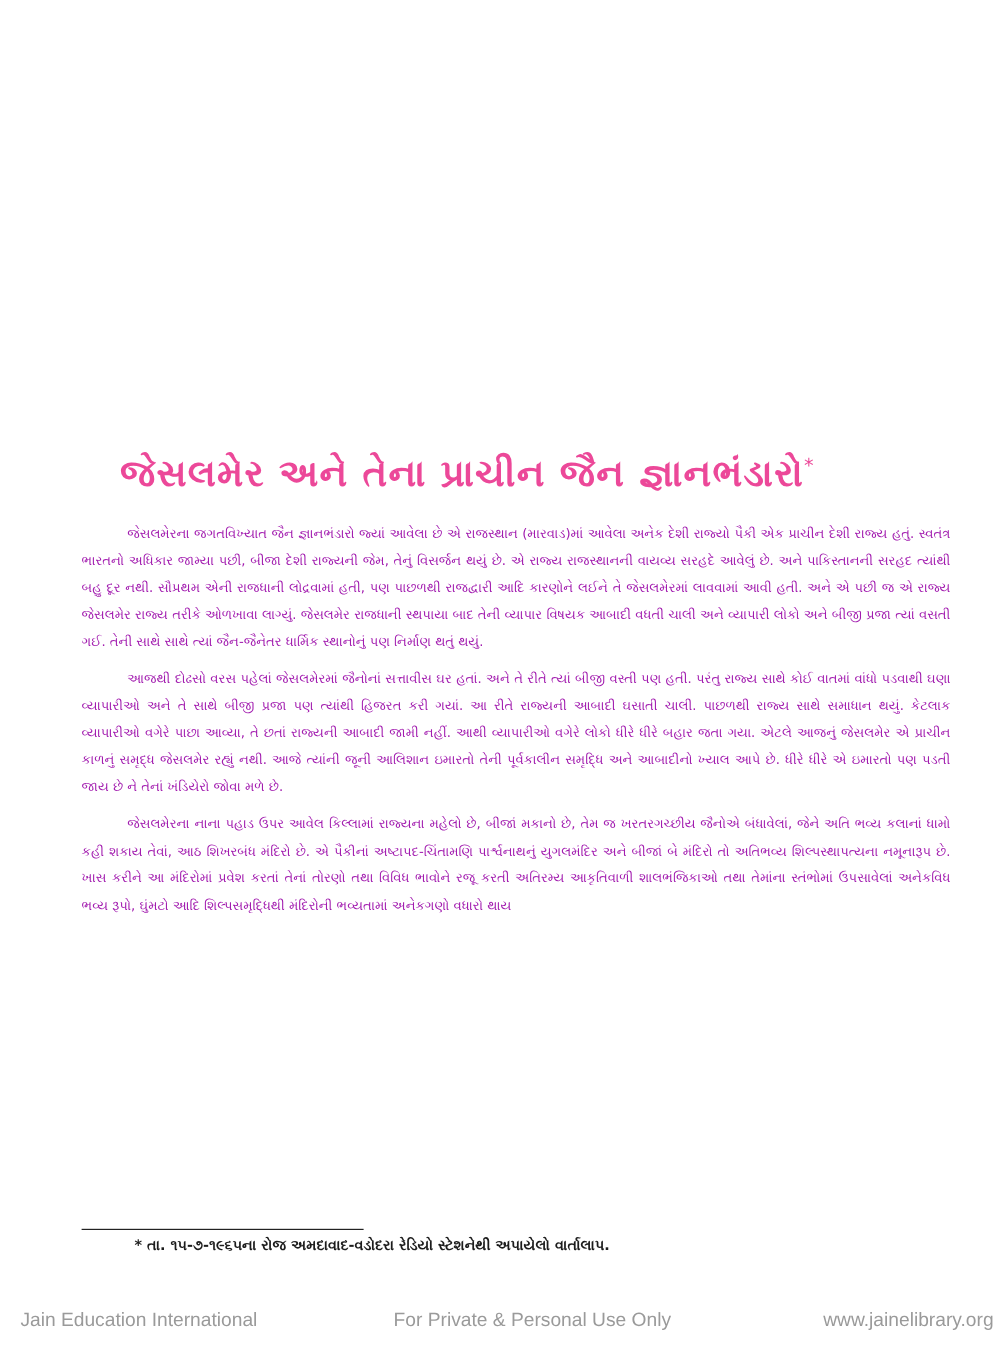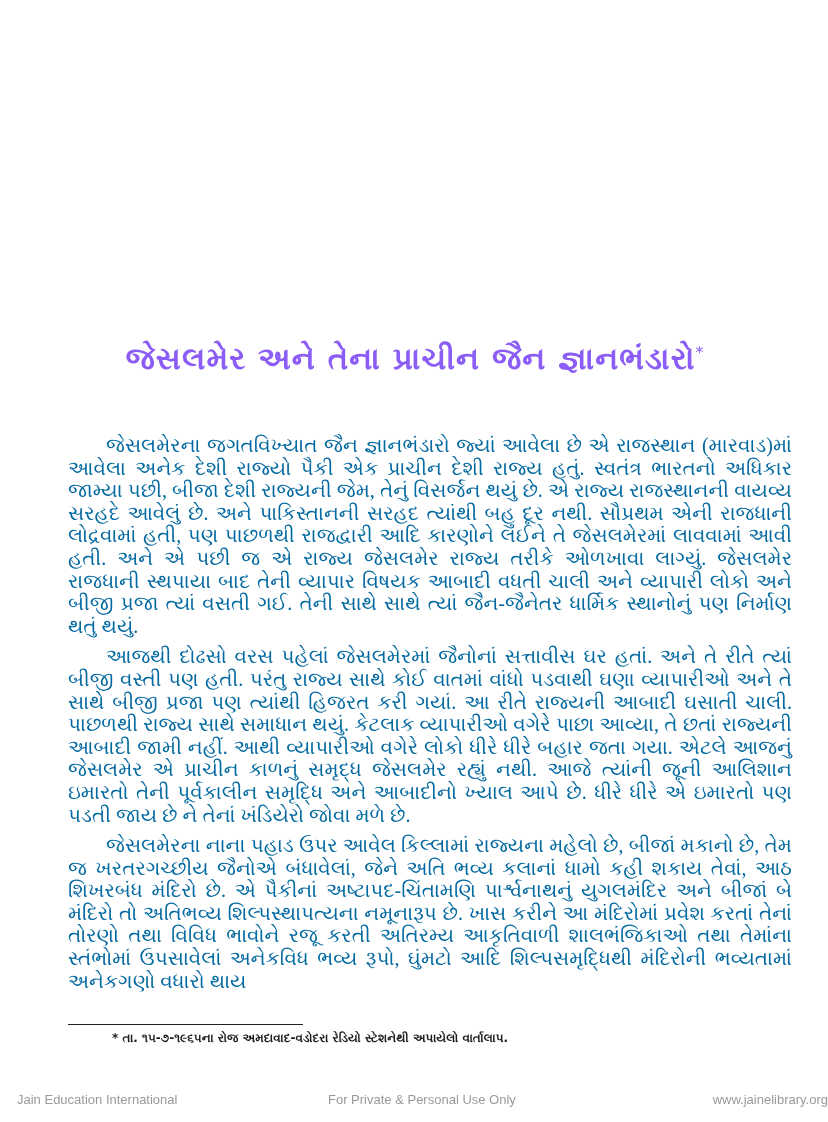--- a/index.html
+++ b/index.html
@@ -2,41 +2,41 @@
 <html><head>
   <meta charset="utf-8">
   <style>
     html, body { margin: 0; padding: 0; background: #ffffff; }
     body {
       width: 828px; height: 1122px; position: relative; overflow: hidden;
       font-family: "DejaVu Sans", sans-serif; color: #1a1a1a;
     }
     .page { position: absolute; left: 0; top: 0; width: 828px; height: 1122px; }
     .title {
-      position: absolute; left: 100px; top: 340px; width: 630px;
-      text-align: center; font-size: 31px; font-weight: bold; letter-spacing: 1px;
-      color: #8b5cf6;
+      position: absolute; left: 100px; top: 377px; width: 630px;
+      text-align: left; font-size: 31px; font-weight: bold; letter-spacing: 1px;
+      color: #ec4899;
     }
     .title sup { font-size: 16px; font-weight: normal; }
     .body-text {
       position: absolute; left: 68px; top: 434px; width: 724px;
-      font-size: 20px; line-height: 22.6px; text-align: justify; color: #0369a1; font-family: Liberation Serif, serif;
+      font-size: 11px; line-height: 22.6px; text-align: justify; color: #a21caf;
     }
     .body-text p { margin: 0 0 8px 0; text-indent: 38px; }
     .footnote-rule {
       position: absolute; left: 68px; top: 1024px; width: 235px; height: 0;
       border-top: 1.5px solid #222;
     }
     .footnote {
       position: absolute; left: 112px; top: 1031px; width: 690px;
       font-size: 12px; font-weight: bold; color: #1c1c1c;
     }
     .footer {
       position: absolute; left: 0; top: 1090px; width: 828px; height: 20px;
-      font-family: "Liberation Sans", sans-serif; font-size: 13px; color: #9a9a9a;
+      font-family: "Liberation Sans", sans-serif; font-size: 16px; color: #9a9a9a;
     }
     .footer .left { position: absolute; left: 17px; top: 2px; }
     .footer .center { position: absolute; left: 328px; top: 2px; }
     .footer .right { position: absolute; right: 0; top: 2px; }
   </style>
 </head>
 <body>
 
 <div class="page">
   <div class="title">

